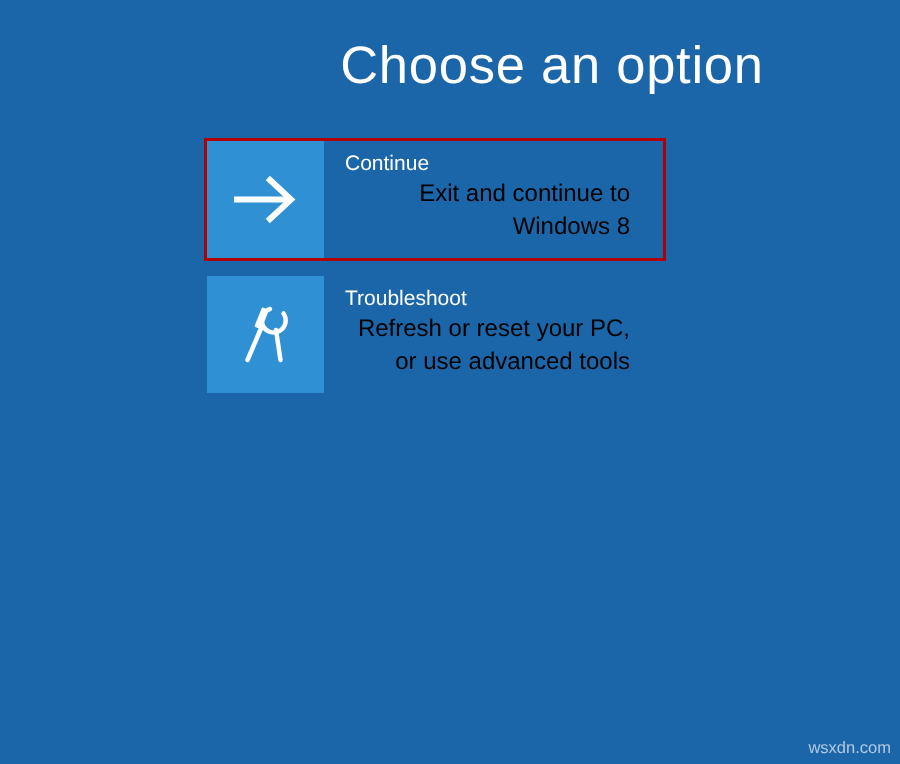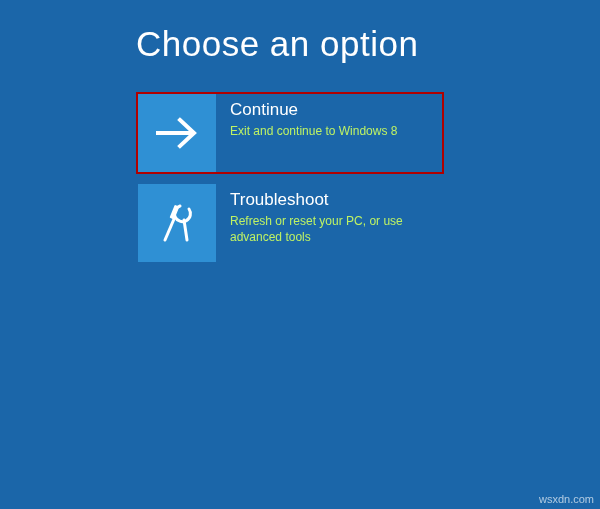--- a/index.html
+++ b/index.html
@@ -11,20 +11,21 @@
     position: relative;
   }
   .container {
     padding: 24px 0 0 136px;
   }
   .title {
     font-weight: 200;
     font-size: 35px;
     letter-spacing: 0.5px;
     margin-bottom: 28px;
+    text-align: center;
   }
   .option {
     display: flex;
     align-items: flex-start;
     width: 308px;
     margin-bottom: 8px;
     border: 2px solid transparent;
     cursor: pointer;
   }
   .option.highlighted {
@@ -38,31 +39,32 @@
     display: flex;
     align-items: center;
     justify-content: center;
   }
   .tile svg { display: block; }
   .text {
     padding: 6px 10px 0 14px;
     flex: 1;
   }
   .opt-title {
-    font-size: 17px;
+    font-size: 14px;
     font-weight: 300;
     line-height: 1.15;
     margin-bottom: 3px;
   }
   .opt-desc {
-    font-size: 12px;
+    font-size: 16px;
     font-weight: 400;
     line-height: 1.35;
-    color: #bef264;
+    color: #000000;
     max-width: 190px;
+    text-align: right;
   }
   .watermark {
     position: absolute;
     right: 6px;
     bottom: 4px;
     font-size: 11px;
     color: rgba(255,255,255,0.65);
     font-family: Arial, sans-serif;
     margin-top: 18px;
   }

